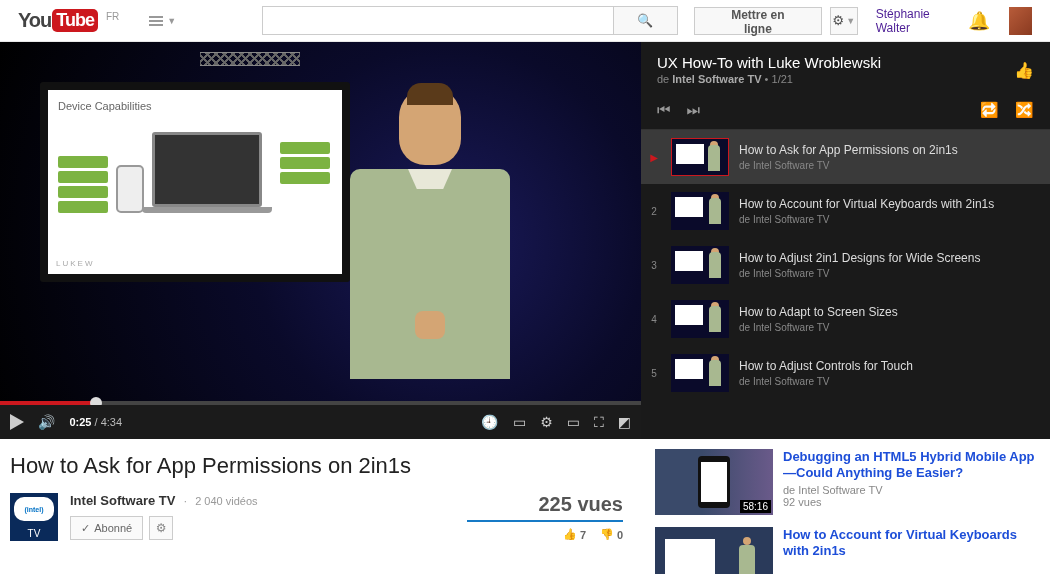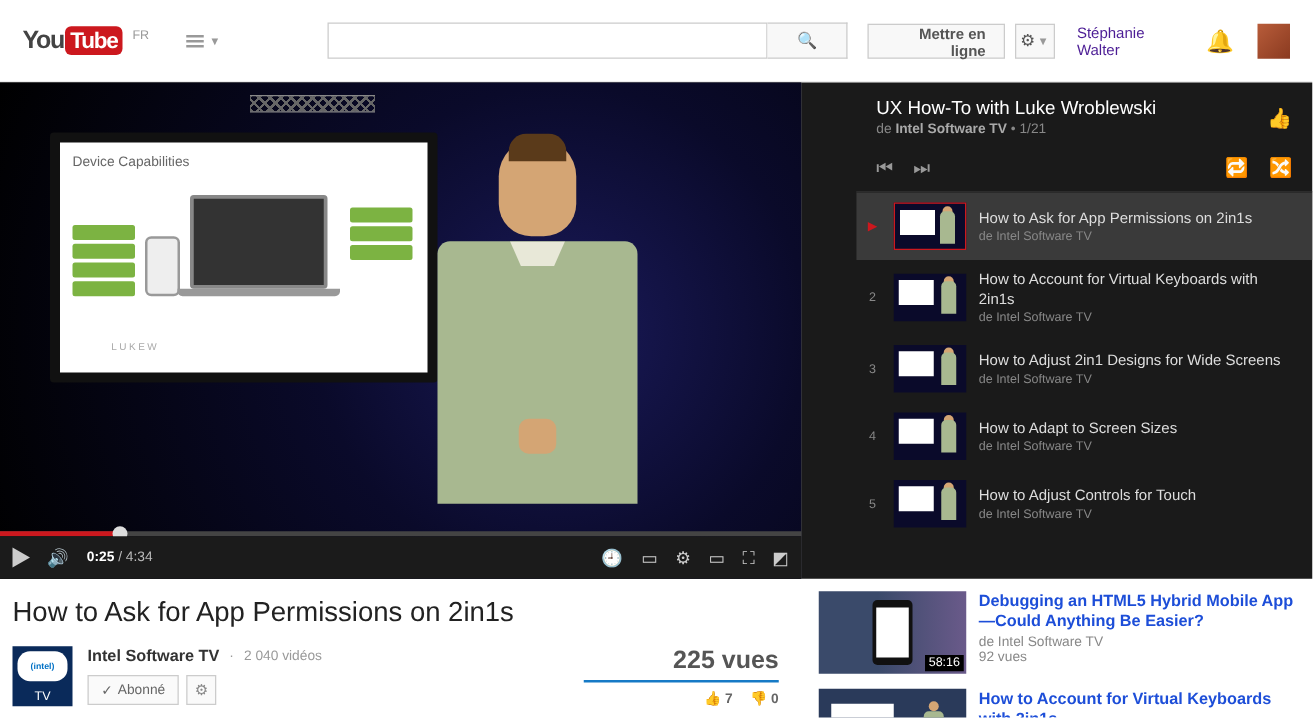--- a/index.html
+++ b/index.html
@@ -1,33 +1,33 @@
 <!DOCTYPE html>
 <html><head>
 <meta charset="utf-8">
 <style>
 * { margin: 0; padding: 0; box-sizing: border-box; font-family: Arial, sans-serif; }
 body { background: #fff; width: 1050px; height: 574px; overflow: hidden; }
 
 
-.header { height: 66px; border-bottom: 1px solid #e8e8e8; display: flex; align-items: center; padding: 0 18px; gap: 8px; }
+.header { height: 42px; border-bottom: 1px solid #e8e8e8; display: flex; align-items: center; padding: 0 18px; gap: 8px; }
 .logo-wrap { display: flex; align-items: flex-start; gap: 4px; }
 .logo { display: flex; align-items: center; font-weight: bold; }
 .logo-you { color: #444; font-size: 20px; letter-spacing: -1px; font-family: 'Arial Black', Arial; }
 .logo-tube { background: #cc181e; color: #fff; font-size: 18px; padding: 1px 4px; border-radius: 5px; margin-left: 1px; font-family: 'Arial Black', Arial; letter-spacing: -1px; }
 .logo-region { font-size: 10px; color: #999; margin-left: 4px; margin-top: 2px; }
 .guide-btn { margin-left: 14px; padding: 4px 8px; color: #999; cursor: pointer; display: flex; align-items: center; gap: 4px; }
 .guide-bars { display: inline-block; }
 .guide-bars span { display: block; width: 14px; height: 2px; background: #999; margin: 2px 0; }
 .caret { font-size: 9px; color: #999; }
 .search-wrap { display: flex; margin-left: 70px; }
 .search-input { width: 352px; height: 29px; border: 1px solid #ccc; padding: 0 8px; font-size: 13px; }
 .search-btn { width: 64px; height: 29px; border: 1px solid #ccc; border-left: none; background: #f8f8f8; color: #555; cursor: pointer; font-size: 13px; }
 .spacer { flex: 1; }
-.upload-btn { height: 28px; padding: 0 14px; border: 1px solid #ccc; background: #f8f8f8; font-size: 12px; font-weight: bold; color: #555; cursor: pointer; text-align: right; }
+.upload-btn { height: 28px; padding: 0 28px; border: 1px solid #ccc; background: #f8f8f8; font-size: 12px; font-weight: bold; color: #555; cursor: pointer; }
 .settings-btn { height: 28px; width: 34px; border: 1px solid #ccc; background: #f8f8f8; color: #555; cursor: pointer; display: flex; align-items: center; justify-content: center; gap: 2px; }
 .username { font-size: 12px; color: #4c1d95; margin-left: 10px; margin-right: 10px; }
 .bell { font-size: 18px; color: #888; margin-right: 10px; cursor: pointer; }
 .avatar { width: 28px; height: 28px; background: linear-gradient(135deg,#b85c3a,#8a3a20); cursor: pointer; }
 
 
 .main { display: flex; }
 .left-col { width: 641px; }
 .right-col { width: 409px; }
 
@@ -38,21 +38,21 @@
 .presentation { position: absolute; left: 40px; top: 40px; width: 310px; height: 200px; background: #111; border-radius: 3px; padding: 8px; }
 .presentation-inner { width: 100%; height: 100%; background: #fff; padding: 10px; position: relative; }
 .pres-title { font-size: 11px; color: #666; margin-bottom: 10px; }
 .pres-row { display: flex; align-items: flex-end; gap: 8px; margin-top: 20px; }
 .pres-left-bars { display: flex; flex-direction: column; gap: 3px; }
 .pres-bar { width: 50px; height: 12px; background: #7cb342; border-radius: 2px; }
 .pres-phone { width: 28px; height: 48px; border: 2px solid #999; border-radius: 5px; background: #eee; }
 .pres-laptop { width: 110px; height: 75px; border: 3px solid #888; background: #333; border-radius: 3px; }
 .pres-laptop-base { width: 130px; height: 6px; background: #999; border-radius: 0 0 4px 4px; margin-left: -10px; }
 .pres-right-bars { display: flex; flex-direction: column; gap: 3px; align-self: flex-start; margin-top: 10px; }
-.pres-brand { position: absolute; bottom: 16px; left: 8px; font-size: 8px; color: #aaa; letter-spacing: 2px; margin-left: 33px; }
+.pres-brand { position: absolute; bottom: 6px; left: 8px; font-size: 8px; color: #aaa; letter-spacing: 2px; }
 .presenter { position: absolute; left: 335px; top: 45px; width: 190px; height: 315px; }
 .head { width: 62px; height: 78px; background: #d4a574; border-radius: 30px 30px 26px 26px; margin: 0 auto; position: relative; }
 .hair { position: absolute; top: -4px; left: 8px; right: 8px; height: 22px; background: #5a3a1a; border-radius: 14px 14px 0 0; }
 .torso { width: 160px; height: 210px; background: #a8b890; margin: 4px auto 0; border-radius: 10px 10px 0 0; position: relative; }
 .collar { position: absolute; top: 0; left: 50%; transform: translateX(-50%); width: 44px; height: 20px; background: #e8e8d8; clip-path: polygon(0 0, 100% 0, 80% 100%, 20% 100%); }
 .hands { position: absolute; bottom: 40px; left: 50%; transform: translateX(-50%); width: 30px; height: 28px; background: #d4a574; border-radius: 8px; }
 
 .progress-bar { position: absolute; left: 0; right: 0; bottom: 34px; height: 4px; background: #444; }
 .progress-red { height: 100%; width: 15%; background: #cc181e; position: relative; }
 .progress-dot { position: absolute; right: -6px; top: -4px; width: 12px; height: 12px; border-radius: 50%; background: #ddd; }
@@ -76,21 +76,21 @@
 .channel-videos { font-size: 11px; color: #999; }
 .sub-row { margin-top: 8px; display: flex; align-items: center; gap: 6px; }
 .sub-btn { height: 24px; padding: 0 10px; border: 1px solid #ccc; background: #fafafa; font-size: 11px; color: #666; display: flex; align-items: center; gap: 4px; cursor: pointer; }
 .gear-small { height: 24px; width: 24px; border: 1px solid #ccc; background: #fafafa; color: #888; display: flex; align-items: center; justify-content: center; cursor: pointer; font-size: 12px; }
 .stats { text-align: right; padding-right: 18px; font-weight: bold; }
 .views { font-size: 20px; color: #555; border-bottom: 2px solid #167ac6; padding-bottom: 4px; display: inline-block; min-width: 156px; }
 .likes-row { margin-top: 6px; display: flex; justify-content: flex-end; gap: 14px; font-size: 11px; color: #666; }
 .thumb { cursor: pointer; display: flex; align-items: center; gap: 3px; }
 
 
-.playlist { background: #1a1a1a; color: #ccc; height: 397px; display: flex; flex-direction: column; padding-left: 44px; }
+.playlist { background: #1a1a1a; color: #ccc; height: 397px; display: flex; flex-direction: column; }
 .pl-header { padding: 12px 16px 8px; }
 .pl-title { font-size: 15px; color: #fff; }
 .pl-sub { font-size: 11px; color: #888; margin-top: 2px; }
 .pl-sub span.by { color: #888; }
 .pl-like { float: right; color: #666; font-size: 16px; margin-top: -24px; cursor: pointer; }
 .pl-controls { padding: 8px 16px 10px; display: flex; align-items: center; gap: 16px; color: #999; border-bottom: 1px solid #333; }
 .pl-ctrl { cursor: pointer; font-size: 15px; }
 .pl-ctrl-spacer { flex: 1; }
 
 .pl-list { flex: 1; overflow: hidden; }

